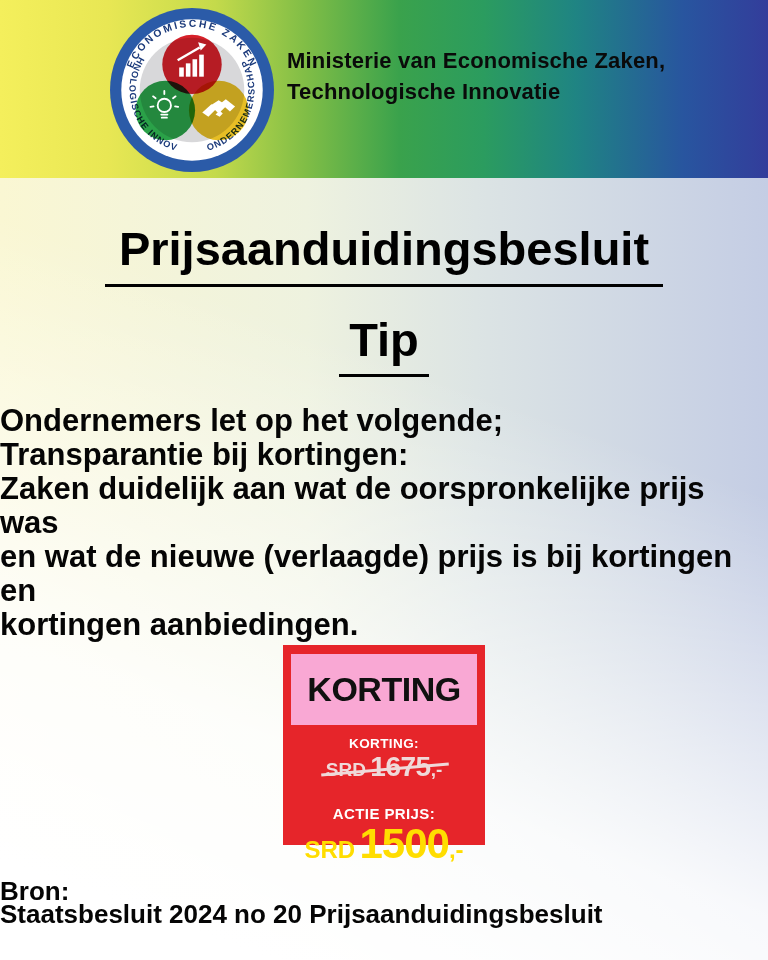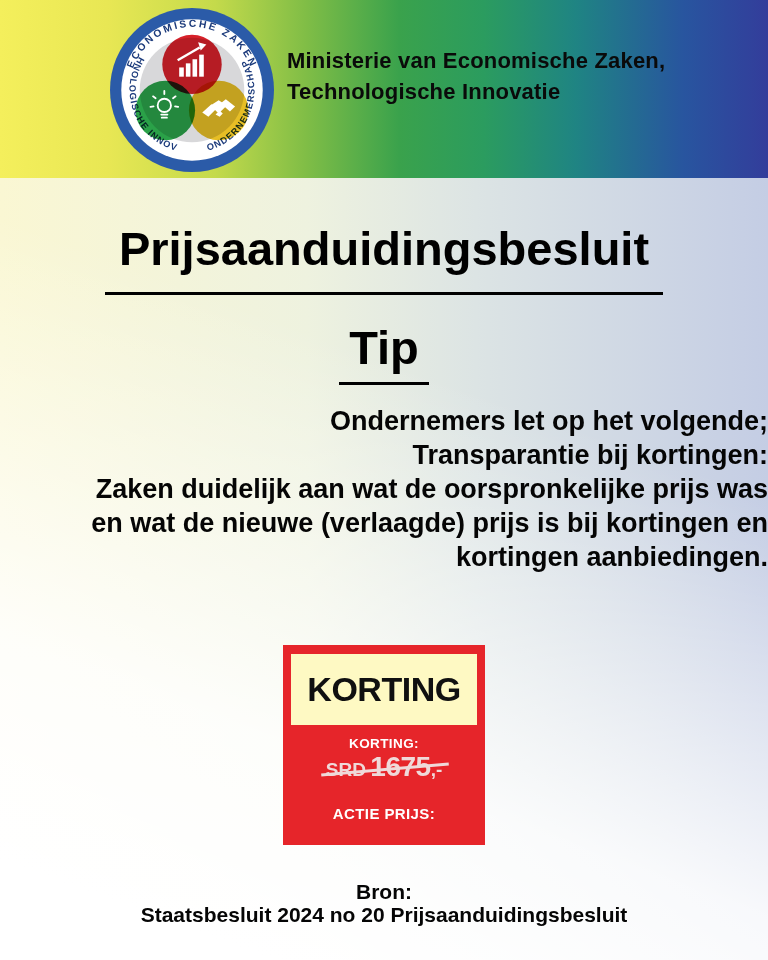--- a/index.html
+++ b/index.html
@@ -47,49 +47,49 @@
     top: 224px; left: 0; right: 0;
     text-align: center;
     color: #000;
   }
   .title-line {
     display: inline-block;
     font-size: 47px;
     font-weight: bold;
     line-height: 1.05;
     border-bottom: 3px solid #000;
-    padding: 0 14px 19px;
+    padding: 0 14px 11px;
   }
   .title-line.tip { margin-top: 28px; padding: 0 10px 9px; }
 
   
   .body-text {
     position: absolute;
     top: 404px; left: 0; right: 0;
-    text-align: right;
-    font-size: 27px;
+    text-align: left;
+    font-size: 31px;
     font-weight: bold;
     line-height: 34px;
     color: #050505;
   }
 
   
   .badge {
     position: absolute;
     top: 645px;
     left: 283px;
     width: 202px;
     height: 200px;
     background: #E6252A;
     padding: 9px 8px 0;
     text-align: center;
   }
   .badge-yellow {
     height: 71px;
-    background: #fef9c3;
+    background: #f9a8d4;
     display: flex;
     align-items: center;
     justify-content: center;
   }
   .korting-text {
     font-size: 34px;
     font-weight: 800;
     letter-spacing: -0.5px;
     color: #101010;
   }
@@ -134,22 +134,21 @@
     line-height: 1;
   }
   .new-price .cur { font-size: 24px; }
   .new-price .val { font-size: 42px; letter-spacing: -1px; }
   .new-price .suf { font-size: 24px; }
 
   
   .footer {
     position: absolute;
     top: 880px; left: 0; right: 0;
-    text-align: center;
-    font-size: 21px;
+    font-size: 26px;
     font-weight: bold;
     line-height: 23px;
     color: #050505;
   }
 
   
   .ring-text {
     font-family: "Liberation Sans", "DejaVu Sans", sans-serif;
     font-weight: bold;
     fill: #1B3A7B;
@@ -249,20 +248,24 @@
     <div class="voorheen-label">KORTING:</div>
 
     <div class="old-price">
       <span class="cur">SRD</span>
       <span class="val">1675</span><span class="suf">,-</span>
       <span class="strike-line"></span>
     </div>
 
     <div class="actie-label">ACTIE PRIJS:</div>
 
+    <div class="new-price">
+      <span class="cur">SRD</span>
+      <span class="val">1500</span><span class="suf">,-</span>
+    </div>
   </div>
 
   <div class="footer">
     <div>Bron:</div>
     <div>Staatsbesluit 2024 no 20 Prijsaanduidingsbesluit</div>
   </div>
 
 </div>
 
 </body></html>

